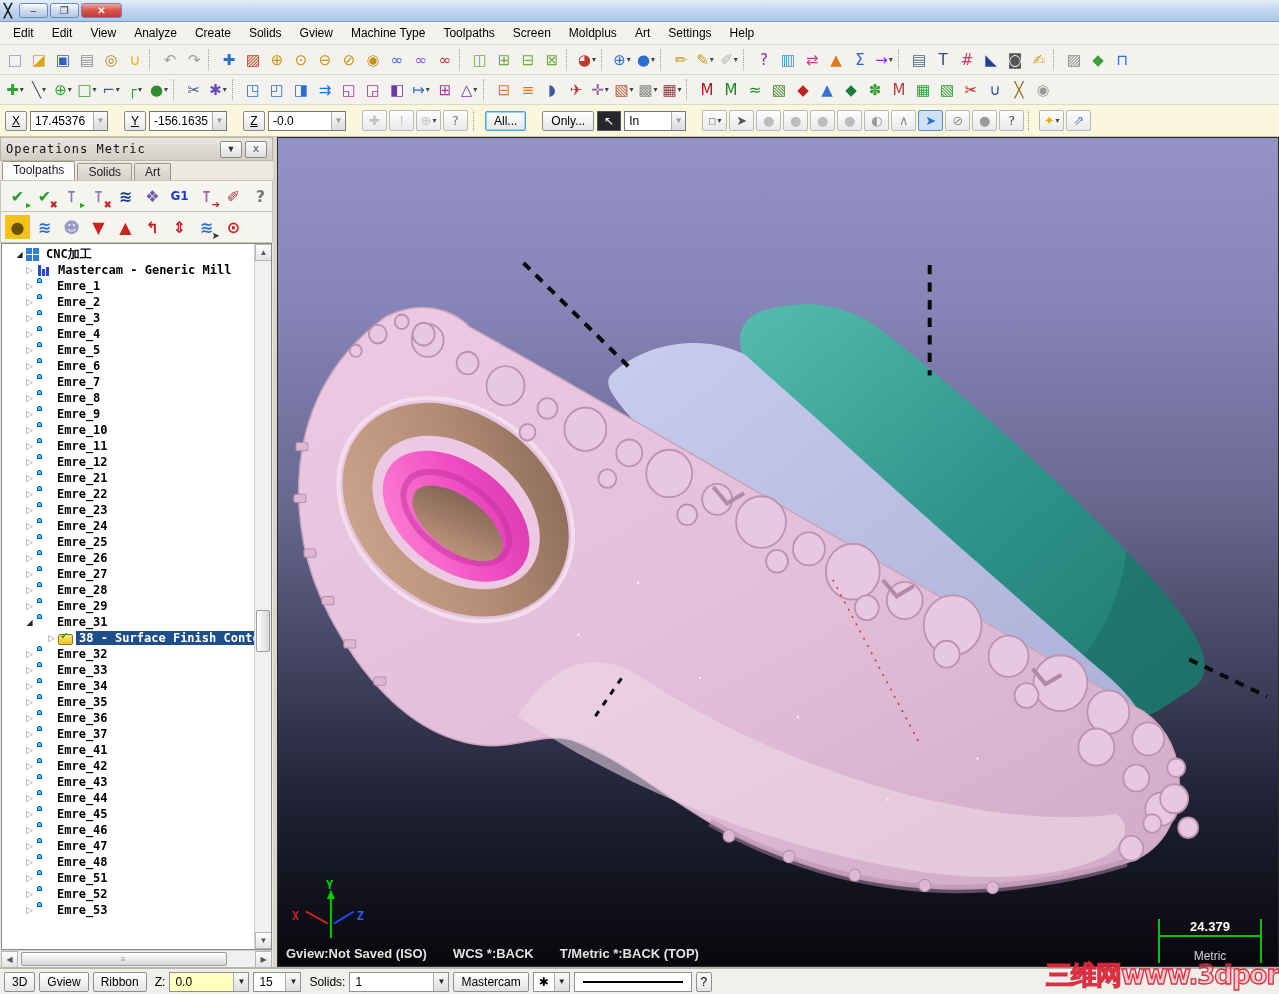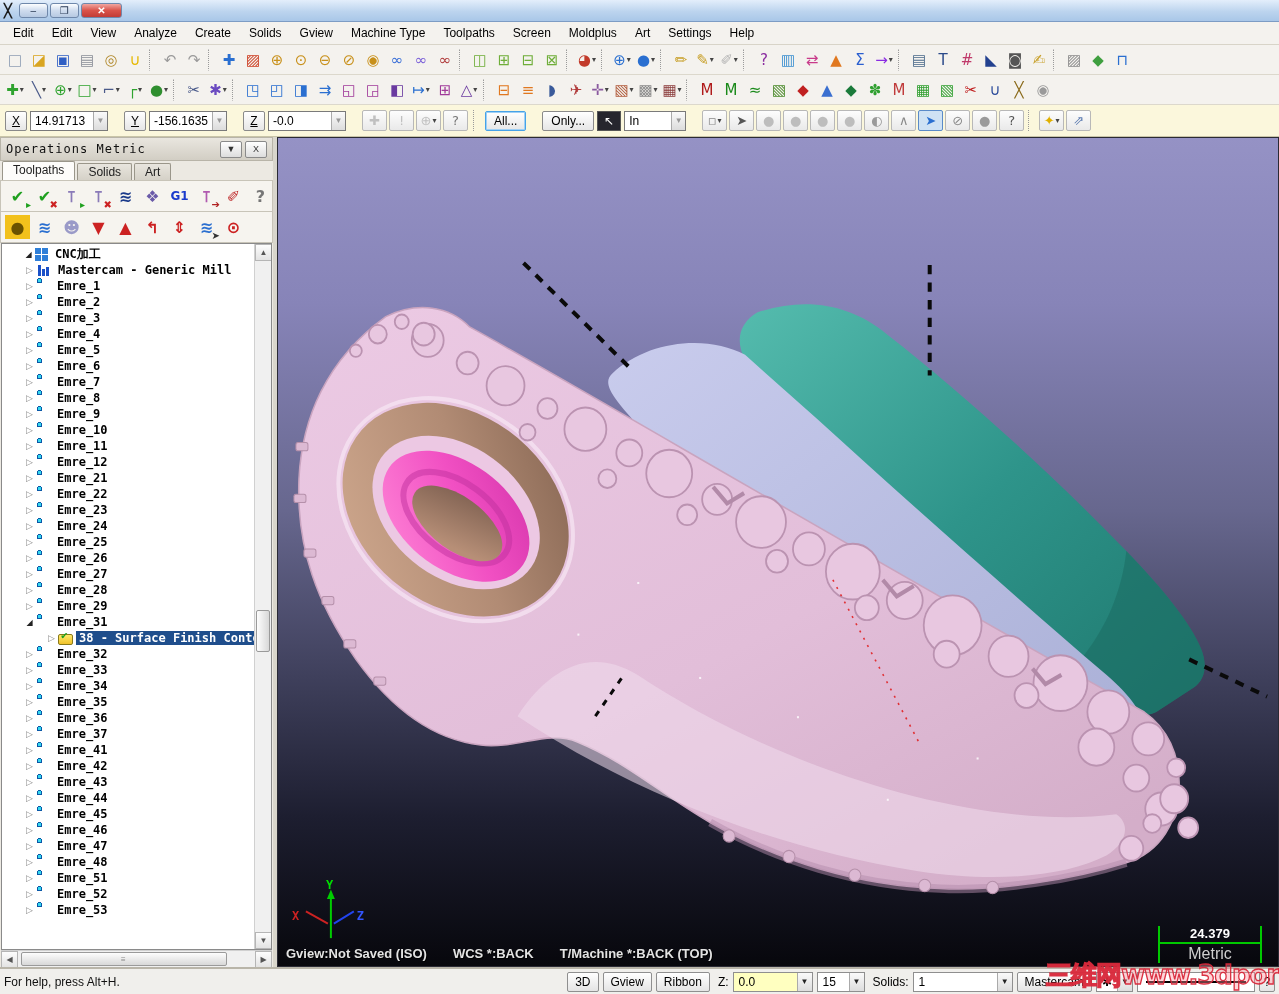--- a/index.html
+++ b/index.html
@@ -54,21 +54,21 @@
   .tabs{height:19px;display:flex;align-items:flex-end;padding-left:2px;background:#ece9e2;flex:none}
   .tab{height:17px;padding:1px 10px 0;border:1px solid #9a968a;border-bottom:none;background:linear-gradient(#e8e5de,#d5d1c7);margin-right:2px;border-radius:2px 2px 0 0;color:#222}
   .tab.active{background:#fdfcfa;height:19px;position:relative;z-index:2;font-size:12px}
   .ops-toolbar{background:#f6f4ef;border:1px solid #c8c4b8;border-bottom:1px solid #c8c4b8;display:flex;align-items:center;padding:3px 4px;flex:none;gap:2px}
   .ops-toolbar.second{border-top:none}
 
   
   .tree-wrap{flex:1;background:#fff;border:1px solid #8a8a8a;margin:0 1px;position:relative;overflow:hidden;display:flex;min-height:0}
   .tree{flex:1;overflow:hidden;padding-top:2px}
   .trow{display:flex;align-items:center;height:16px;white-space:nowrap;font-family:"DejaVu Sans Mono",monospace;font-size:12px;font-weight:bold;color:#000}
-  .lvl0{padding-left:20px}.lvl1{padding-left:21px}.lvl2{padding-left:43px}
+  .lvl0{padding-left:11px}.lvl1{padding-left:21px}.lvl2{padding-left:43px}
   .exp{width:13px;flex:none;text-align:center;color:#8a8a8a;font-size:9px;font-family:"DejaVu Sans",sans-serif}
   .exp.exp-closed::before{content:"▷"}
   .exp.exp-open::before{content:"◢";color:#222;font-size:8px}
   .ti{width:16px;height:15px;flex:none;margin-right:3px;background-repeat:no-repeat}
   .ti-root{width:14px;height:14px;margin-top:1px;background-image:linear-gradient(#2f7fd8,#2f7fd8),linear-gradient(#2f7fd8,#2f7fd8),linear-gradient(#2f7fd8,#2f7fd8),linear-gradient(#2f7fd8,#2f7fd8);background-size:6px 6px;background-position:0 0,7px 0,0 7px,7px 7px}
   .ti-props{background-image:linear-gradient(#1a50c8,#1a50c8),linear-gradient(#1a50c8,#1a50c8),linear-gradient(#1a50c8,#1a50c8);background-size:3px 11px,3px 7px,3px 9px;background-position:2px 2px,6px 6px,10px 4px}
   .ti-group{width:15px;height:16px;background-image:radial-gradient(circle at 50% 50%,#35d8ee 36%,#0a58a8 40% 62%,transparent 66%);background-size:7px 5.4px}
   .ti-op{width:15px;height:11px;margin-top:3px;background:linear-gradient(#ffe96a,#f0c22a);border:1px solid #8a7a1a;border-radius:2px;position:relative}
   .ti-op::after{content:"✔";position:absolute;left:2px;top:-6px;color:#1fa01f;font-size:11px}
   .tlabel{padding:0 3px}
@@ -83,21 +83,21 @@
   .htrack{flex:1;position:relative}
   .hthumb{position:absolute;top:1px;bottom:1px;left:3px;right:12%;background:linear-gradient(#fdfdfd,#d8d8d8);border:1px solid #9a9a9a;border-radius:2px;display:flex;align-items:center;justify-content:center;color:#888;font-size:8px;letter-spacing:1px}
 
   
   .viewport{flex:1;position:relative;min-width:0;border:1px solid #2a2a34;background:#000;overflow:hidden}
   .viewport svg{position:absolute;inset:0;width:100%;height:100%}
   .gview-status{position:absolute;left:8px;bottom:5px;color:#e3e3e3;font-weight:bold;font-size:13px;white-space:nowrap;text-shadow:1px 1px 0 #000}
   .gview-status span{margin-right:26px}
   .scalebox{position:absolute;right:16px;bottom:3px;width:104px;text-align:center;border-left:2px solid #00c800;border-right:2px solid #00c800}
   .scalebox .num{color:#fff;font-weight:bold;font-size:13px;border-bottom:2px solid #00c800;padding-bottom:1px}
-  .scalebox .units{color:#cfcfcf;font-size:16px;padding-top:1px}
+  .scalebox .units{color:#cfcfcf;font-size:12px;padding-top:12px}
 
   
   .statusbar{height:27px;background:#f0efec;border-top:2px solid #b9b5a9;display:flex;align-items:center;padding:0 4px;flex:none;gap:4px}
   .help-text{flex:1;color:#111;white-space:nowrap}
   .sbtn{height:20px;padding:0 7px;border:1px solid #8f8f8f;border-radius:2px;background:linear-gradient(#ffffff,#e4e4e4);display:flex;align-items:center;justify-content:center;flex:none;color:#000}
   .scombo{height:20px;border:1px solid #8f8f8f;background:#fff;display:flex;align-items:center;flex:none}
   .scombo .val{padding:0 5px;white-space:nowrap}
   .scombo .arr{width:15px;height:100%;border-left:1px solid #aaa;background:linear-gradient(#fafafa,#ddd);display:flex;align-items:center;justify-content:center;font-size:8px;color:#222}
   .scombo.yellow .val{background:#ffffc0;height:100%;display:flex;align-items:center}
   .slinestyle{width:118px;height:20px;border:1px solid #8f8f8f;background:#fff;display:flex;align-items:center;padding:0 8px;flex:none}
@@ -646,21 +646,21 @@
 
       <span class="tbi">
         <span class="g" style="color: rgb(154, 154, 154);">◉</span>
 
       </span>
     </div>
 
   <div class="acrow">
     <span class="rlab">X</span>
     <span class="rfield">
-        <span class="val">14.91713</span>
+        <span class="val">17.45376</span>
         <span class="arr">▼</span>
       </span>
     <span class="acgap"></span>
     <span class="rlab">Y</span>
     <span class="rfield">
         <span class="val">-156.1635</span>
         <span class="arr">▼</span>
       </span>
     <span class="acgap"></span>
     <span class="rlab">Z</span>
@@ -1309,32 +1309,31 @@
           <polygon points="49,737 57,737 53,728" fill="#00cc00"></polygon>
           <line x1="28" y1="749" x2="50" y2="761" stroke="#cc2222" stroke-width="2"></line>
           <line x1="76" y1="749" x2="56" y2="761" stroke="#2244ee" stroke-width="2"></line>
           <text x="14" y="757" fill="#cc2222">X</text>
           <text x="48" y="727" fill="#00dd00">Y</text>
           <text x="79" y="757" fill="#3355ff">Z</text>
         </g>
       </svg>
 
       <div class="gview-status">
-        <span>Gview:Not Saved (ISO)</span><span>WCS *:BACK</span><span>T/Machine *:BACK (TOP)</span>
+        <span>Gview:Not Saved (ISO)</span><span>WCS *:BACK</span><span>T/Metric *:BACK (TOP)</span>
       </div>
 
       <div class="scalebox">
         <div class="num">24.379</div>
         <div class="units">Metric</div>
       </div>
     </div>
   </div>
 
   <div class="statusbar">
-    <span class="help-text">For help, press Alt+H.</span>
     <span class="sbtn">3D</span>
     <span class="sbtn">Gview</span>
     <span class="sbtn">Ribbon</span>
     <span style="margin-left:4px">Z:</span>
     <span class="scombo yellow" style="width:80px">
         <span class="val" style="flex:1">0.0</span>
         <span class="arr">▼</span>
       </span>
     <span class="scombo" style="width:48px">
         <span class="val" style="flex:1">15</span>

